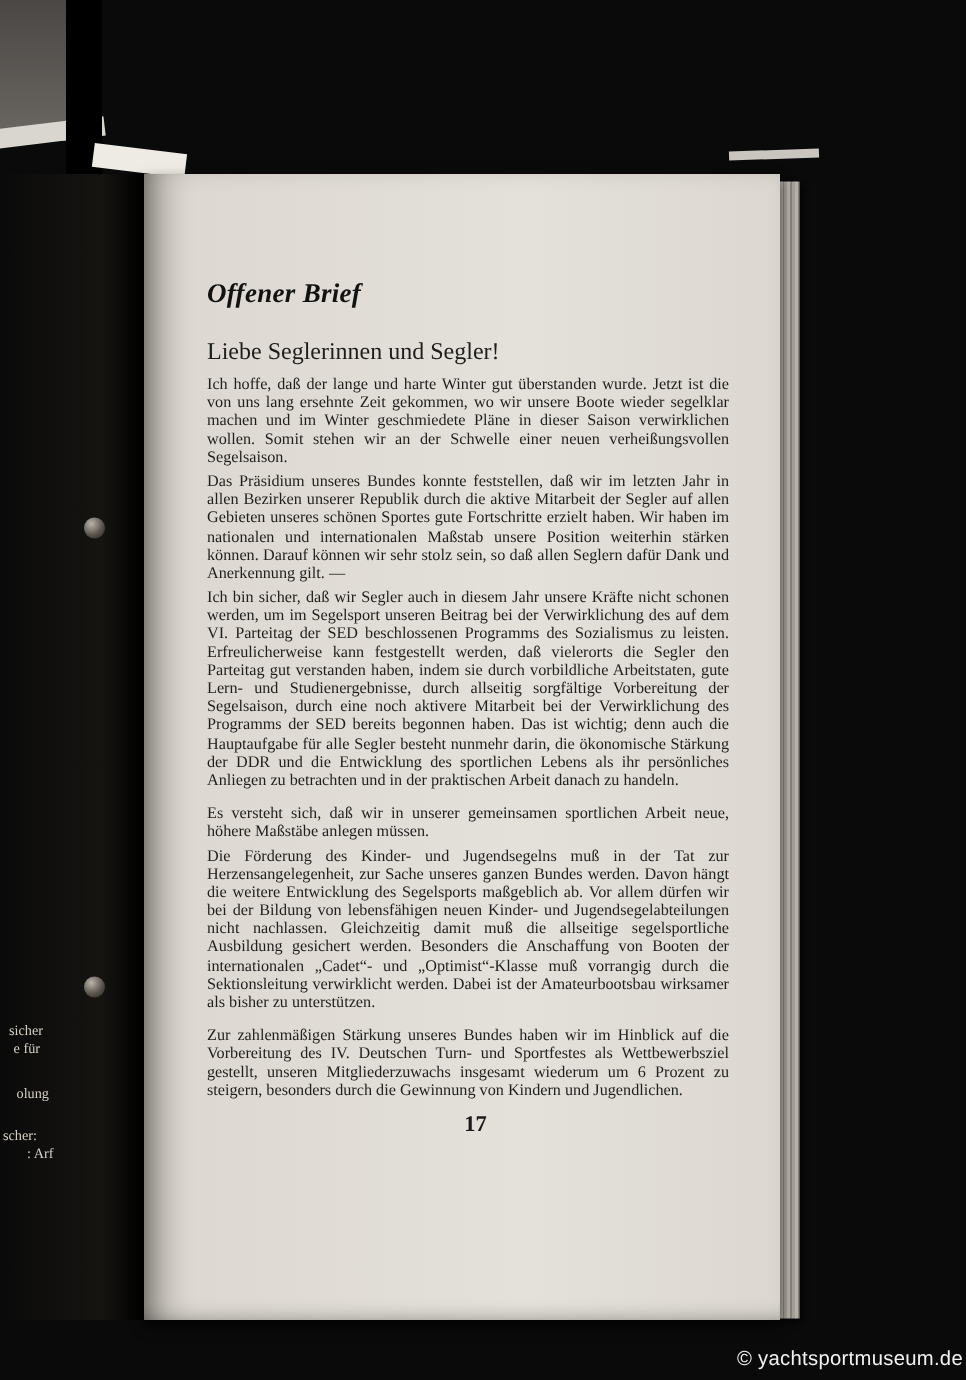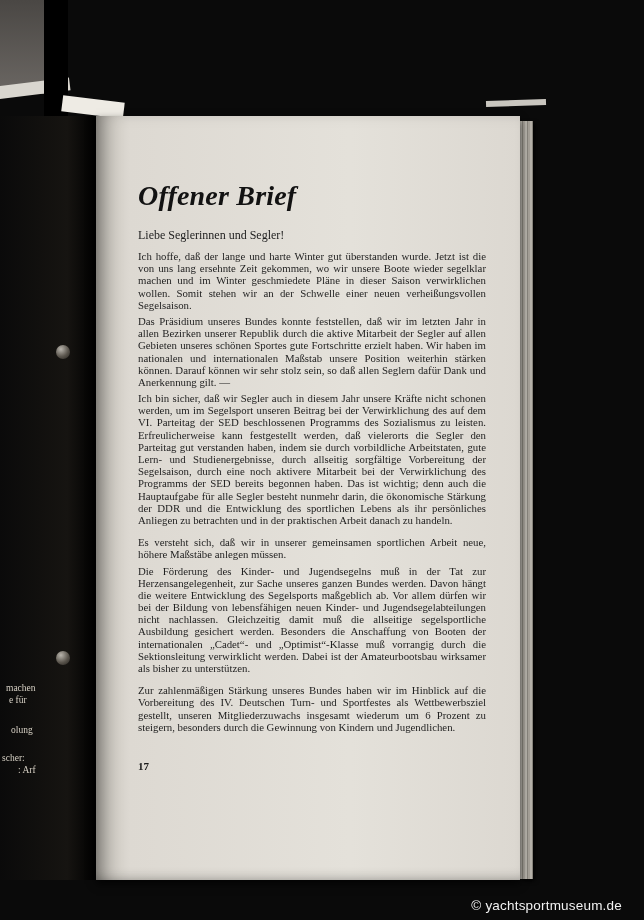--- a/index.html
+++ b/index.html
@@ -70,65 +70,65 @@
   .page {
     position:absolute; left:96px; top:116px; width:424px; height:764px;
     background:linear-gradient(90deg,#c6c2ba 0px,#ddd9d2 34px,#e4e1da 60%,#dcd8d1 100%);
     box-shadow:inset 16px 0 20px -12px rgba(0,0,0,.5), inset 0 -8px 14px -10px rgba(0,0,0,.35), 0 4px 8px rgba(0,0,0,.7);
     box-sizing:border-box;
     padding:66px 22px 0 42px;
     color:#1d1d1d;
   }
   .page-title {
     margin:0 0 20px 0;
-    font-size:28px; font-weight:bold; font-style:italic;
+    font-size:18px; font-weight:bold; font-style:italic;
     line-height:27px; color:#121212; letter-spacing:.2px;
   }
   .page-title .t-line { display:block; }
   .salutation {
-    margin:0 0 9px 0; font-size:12px; line-height:12px;
+    margin:0 0 9px 0; font-size:16px; line-height:12px;
   }
   .body-par {
     margin:0 12px 4px 0;
     font-size:10.8px; line-height:1.13;
     text-align:justify; color:#1e1e1e;
   }
   .body-par.sp-before { margin-top:10px; }
   .subheading {
     margin:15px 0 9px 0;
     font-size:12.5px; font-weight:bold; font-style:italic; color:#141414;
   }
   .pageno {
-    margin-top:27px; text-align:left;
-    font-size:11px; font-weight:bold; color:#1a1a1a;
+    margin-top:9px; text-align:center;
+    font-size:15px; font-weight:bold; color:#1a1a1a;
     padding-right:2px;
   }
 
   
   .watermark {
-    position:absolute; right:22px; bottom:7px;
+    position:absolute; right:2px; bottom:7px;
     color:#f2f2f2; font-size:13.5px;
     font-family:"Liberation Sans", sans-serif;
     letter-spacing:.2px;
   }
 </style>
 </head>
 <body>
 
 <div class="stage">
 
   <div class="bg-topleft-gray"></div>
   <div class="bg-topleft-sliver"></div>
   <div class="bg-black-strip"></div>
   <div class="bg-corner-sliver"></div>
   <div class="bg-topright-edge"></div>
   <div class="left-shadow-area"></div>
 
   <div class="adjacent-page">
-    <div class="frag frag-0">machen</div>
+    <div class="frag frag-0">sicher</div>
     <div class="frag frag-1">e für</div>
     <div class="frag frag-2">olung</div>
     <div class="frag frag-3">scher:</div>
     <div class="frag frag-4">: Arf</div>
   </div>
 
   <div class="page-stack"></div>
 
   <div class="page">
     <h1 class="page-title">

